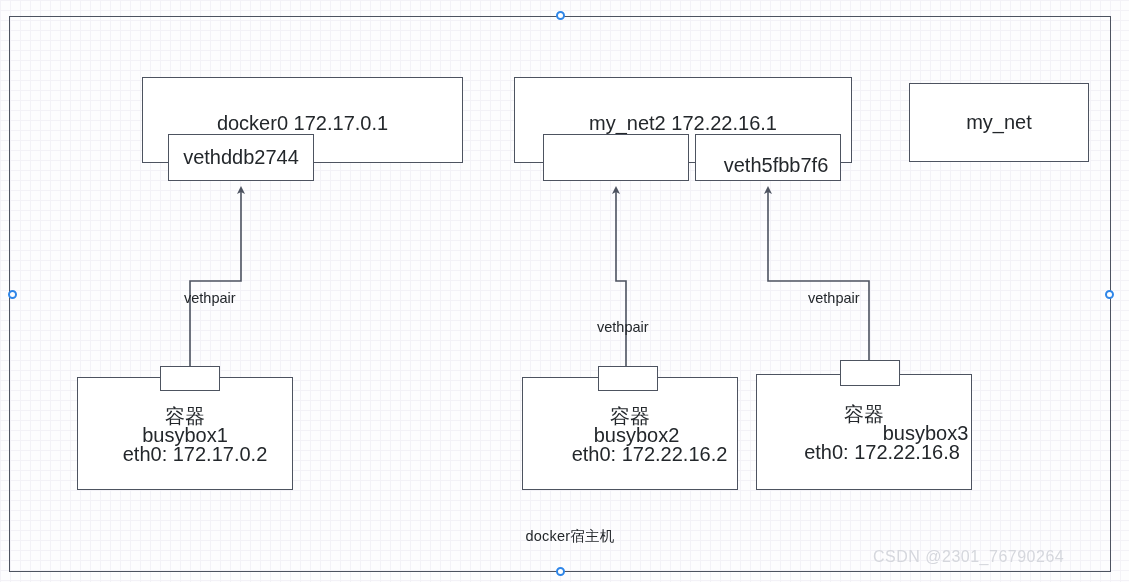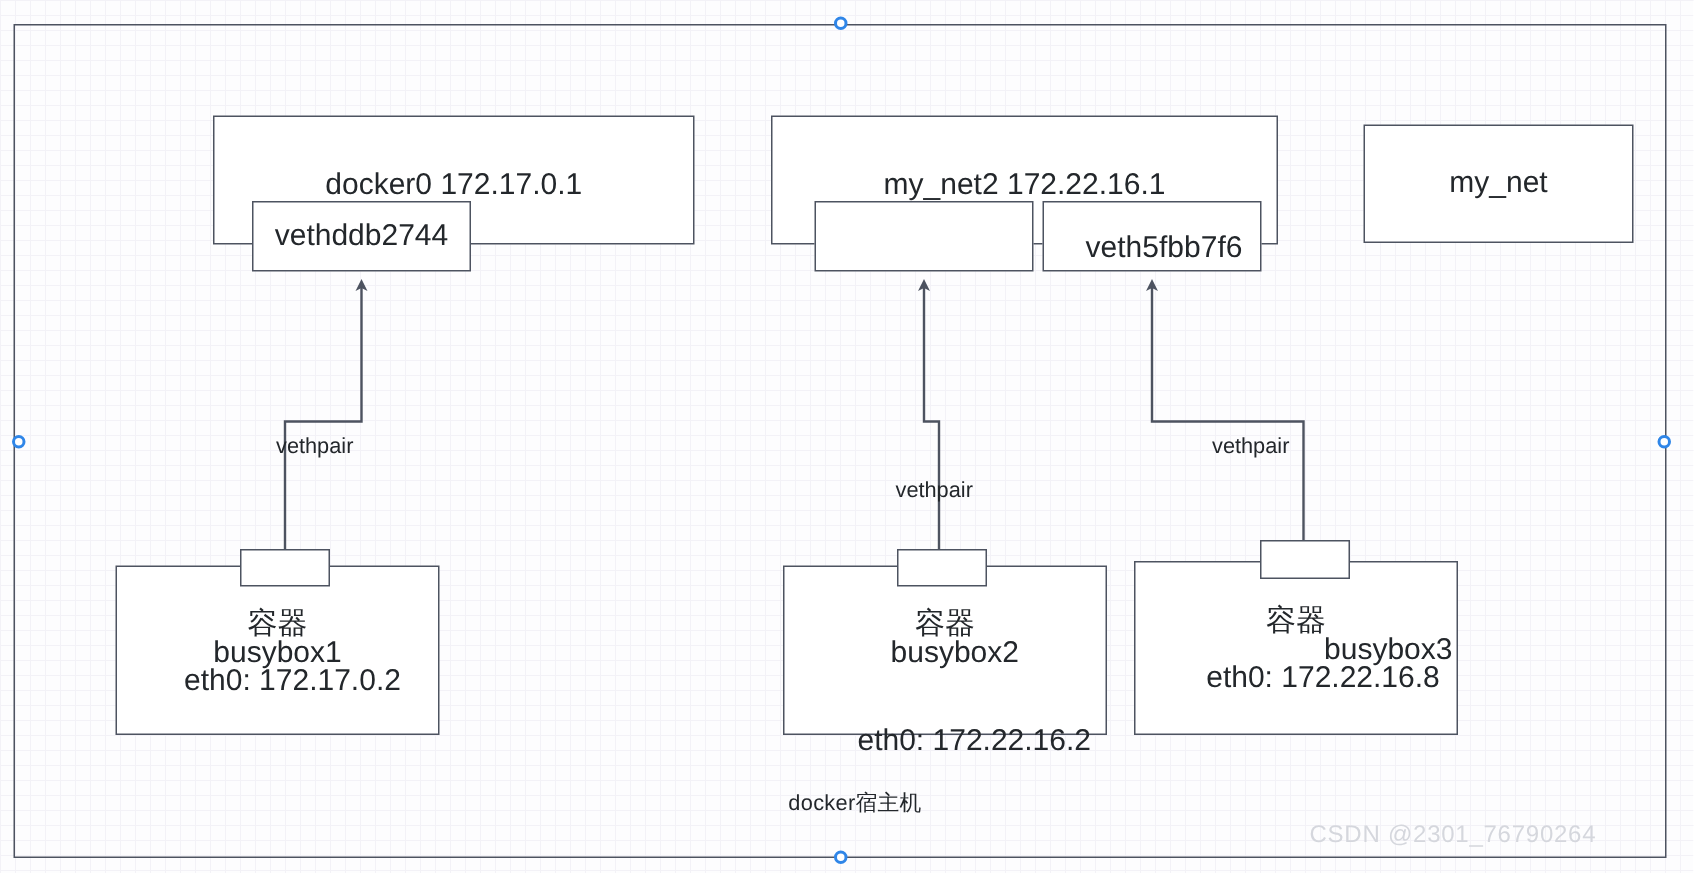--- a/index.html
+++ b/index.html
@@ -102,21 +102,21 @@
 
   <div class="shape" style="left:77px; top:377px; width:216px; height:113px;"></div>
   <div class="label" style="left:77px; top:407px; width:216px;">容器</div>
   <div class="label" style="left:77px; top:426px; width:216px;">busybox1</div>
   <div class="label" style="left:77px; top:445px; width:236px;">eth0: 172.17.0.2</div>
   <div class="shape" style="left:160px; top:366px; width:60px; height:25px;"></div>
 
   <div class="shape" style="left:522px; top:377px; width:216px; height:113px;"></div>
   <div class="label" style="left:522px; top:407px; width:216px;">容器</div>
   <div class="label" style="left:522px; top:426px; width:229px;text-align:center;">busybox2</div>
-  <div class="label" style="left:522px; top:445px; width:255px;margin-top:40px;">eth0: 172.22.16.2</div>
+  <div class="label" style="left:522px; top:445px; width:255px;">eth0: 172.22.16.2</div>
   <div class="shape" style="left:598px; top:366px; width:60px; height:25px;"></div>
 
   <div class="shape" style="left:756px; top:374px; width:216px; height:116px;"></div>
   <div class="label" style="left:756px; top:405px; width:216px;">容器</div>
   <div class="label" style="left:756px; top:424px; width:259px;margin-left:40px;">busybox3</div>
   <div class="label" style="left:756px; top:443px; width:252px;">eth0: 172.22.16.8</div>
   <div class="shape" style="left:840px; top:360px; width:60px; height:26px;"></div>
 
   <svg class="wires" viewBox="0 0 1129 582">
     <defs>

